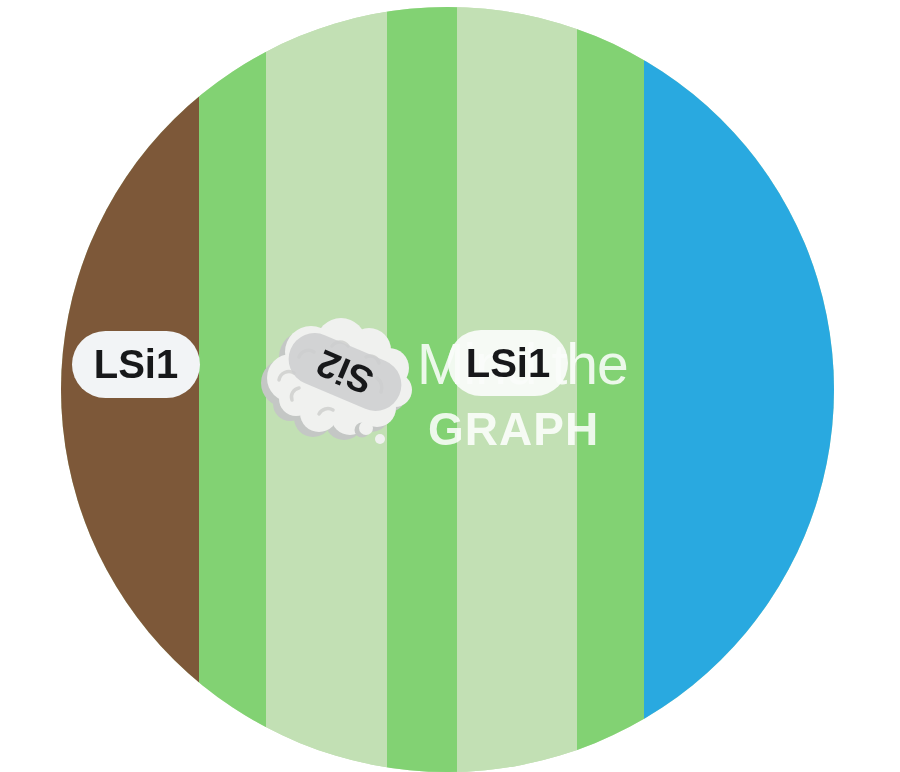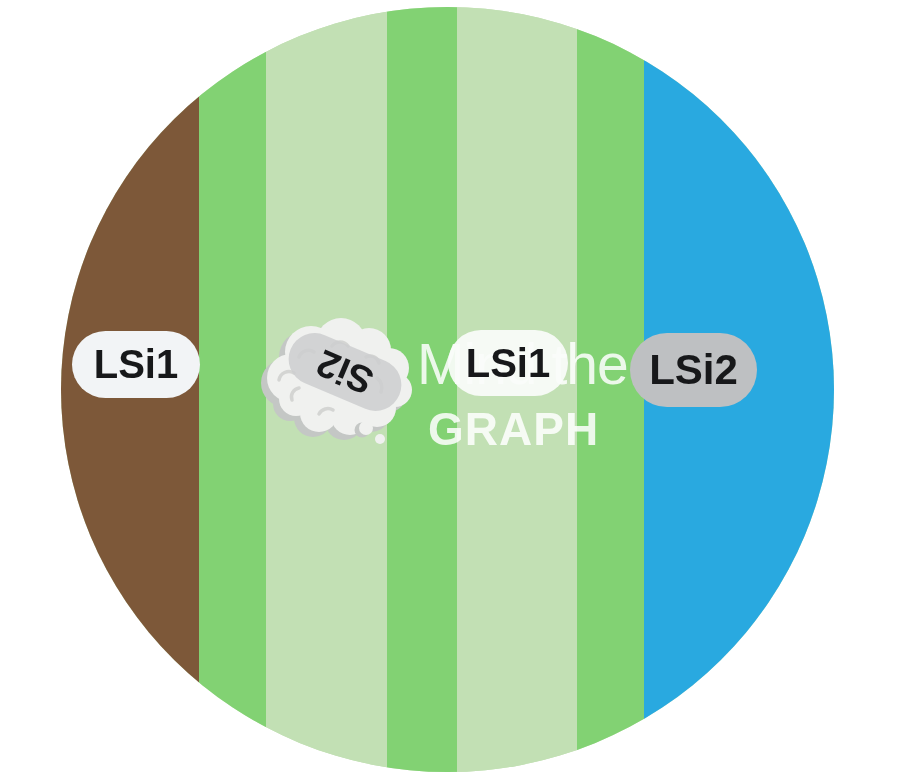--- a/index.html
+++ b/index.html
@@ -89,17 +89,14 @@
   </div>
 
   <div class="pill pill-si2">
     <span>Si2</span>
   </div>
 
   <div class="pill pill-lsi1-mid">
     <span>LSi1</span>
   </div>
 
-  <div class="pill pill-lsi2">
-    <span>LSi2</span>
-  </div>
 
 </div>
 
 </body></html>

